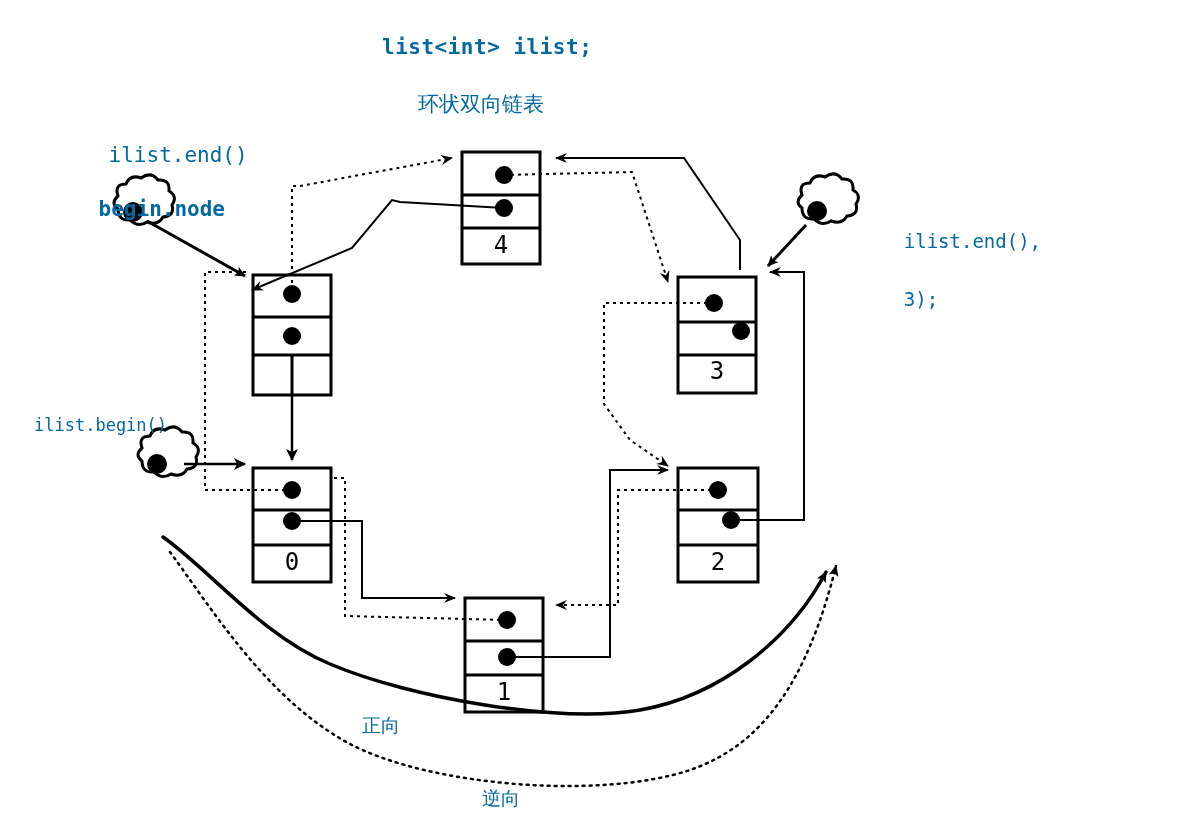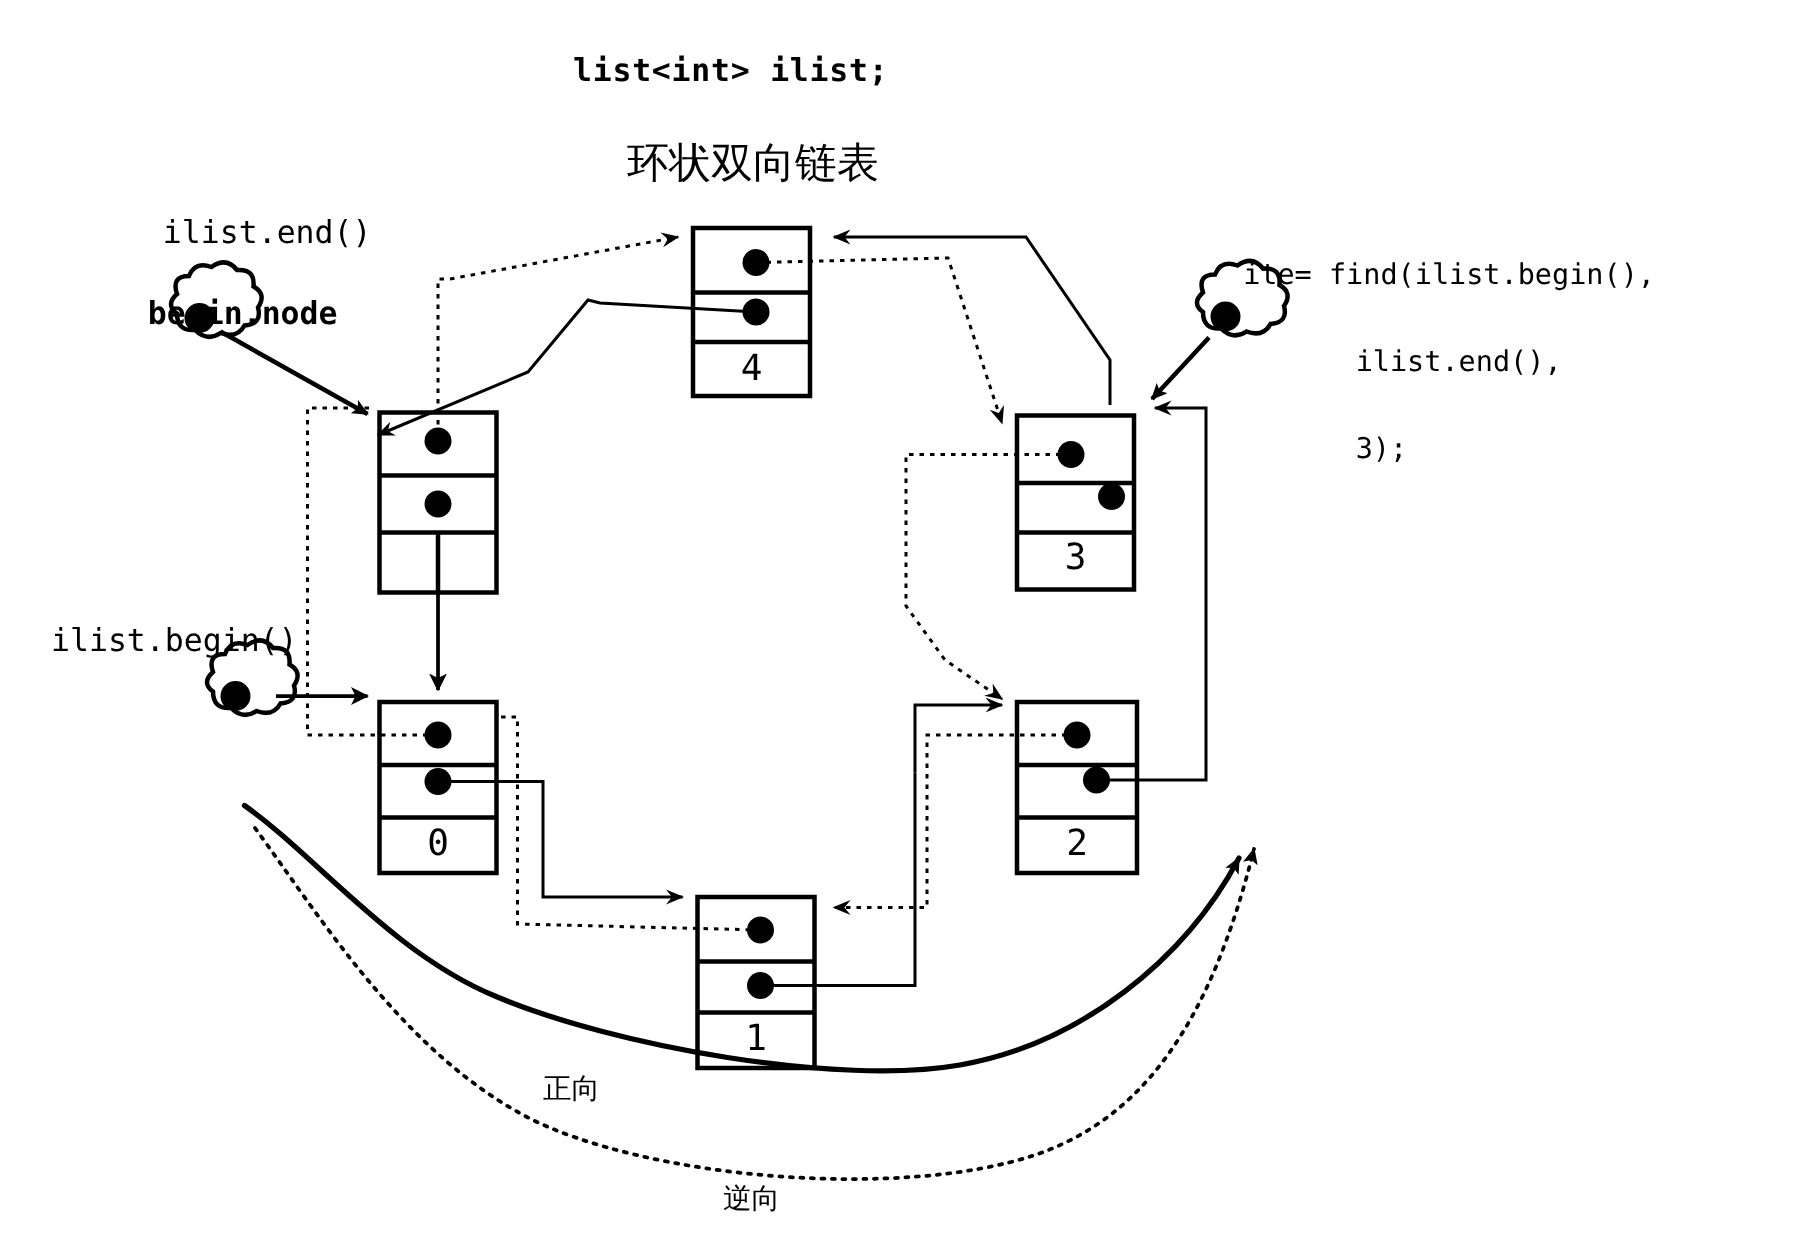--- a/index.html
+++ b/index.html
@@ -1,30 +1,30 @@
 <!DOCTYPE html>
 <html><head>
 <meta charset="utf-8">
 <style>
   html,body{margin:0;padding:0;background:#ffffff;}
   body{width:1200px;height:836px;overflow:hidden;
        font-family:"DejaVu Sans Mono","Liberation Mono",monospace;color:#000;}
   #stage{position:relative;width:1200px;height:836px;}
   svg#canvas{position:absolute;left:0;top:0;width:1200px;height:836px;}
 
-  .lbl{position:absolute;white-space:pre;color:#000000;}
+  .lbl{position:absolute;white-space:pre;color:#0369a1;}
   .mono{font-family:"DejaVu Sans Mono","Liberation Mono",monospace;}
   .cjk{font-family:"DejaVu Sans","Liberation Sans",sans-serif;}
 
   #title-decl{left:382px;top:35px;font-size:21px;font-weight:bold;letter-spacing:.5px;}
-  #title-cn{left:418px;top:90px;font-size:28px;}
+  #title-cn{left:418px;top:90px;font-size:21px;}
 
   #lbl-end{left:48px;top:115px;font-size:21px;font-weight:bold;line-height:27px;}
   #lbl-end .light{font-weight:normal;margin-left:10px;}
-  #lbl-begin{left:34px;top:415px;font-size:21px;}
+  #lbl-begin{left:34px;top:415px;font-size:17px;}
   #lbl-ite{left:783px;top:140px;font-size:19px;line-height:29px;}
 
   #lbl-fwd{left:362px;top:672px;font-size:19px;margin-top:41px;}
   #lbl-rev{left:482px;top:786px;font-size:19px;font-family:Liberation Mono, monospace;}
 
   .nodenum{position:absolute;font-size:24px;text-align:center;}
 </style>
 </head>
 <body>
 
@@ -154,21 +154,21 @@
   <div class="lbl cjk" id="title-cn">环状双向链表</div>
 
   <div class="lbl mono" id="lbl-end">
     <span class="light">ilist.end()</span><br>
     <span>begin.node</span>
   </div>
 
   <div class="lbl mono" id="lbl-begin">ilist.begin()</div>
 
   <div class="lbl mono" id="lbl-ite">
-    <span>ite= find(ilist.begin(),</span><br>
+    <br>
     <span style="margin-left:75px;display:inline-block">ilist.end(),</span><br>
     <span style="margin-left:75px;display:inline-block">3);</span>
   </div>
 
   <div class="lbl cjk" id="lbl-fwd">正向</div>
   <div class="lbl cjk" id="lbl-rev">逆向</div>
 
   <div class="nodenum mono" style="left:462px;top:231px;width:78px">4</div>
   <div class="nodenum mono" style="left:678px;top:357px;width:78px">3</div>
   <div class="nodenum mono" style="left:678px;top:548px;width:80px">2</div>

